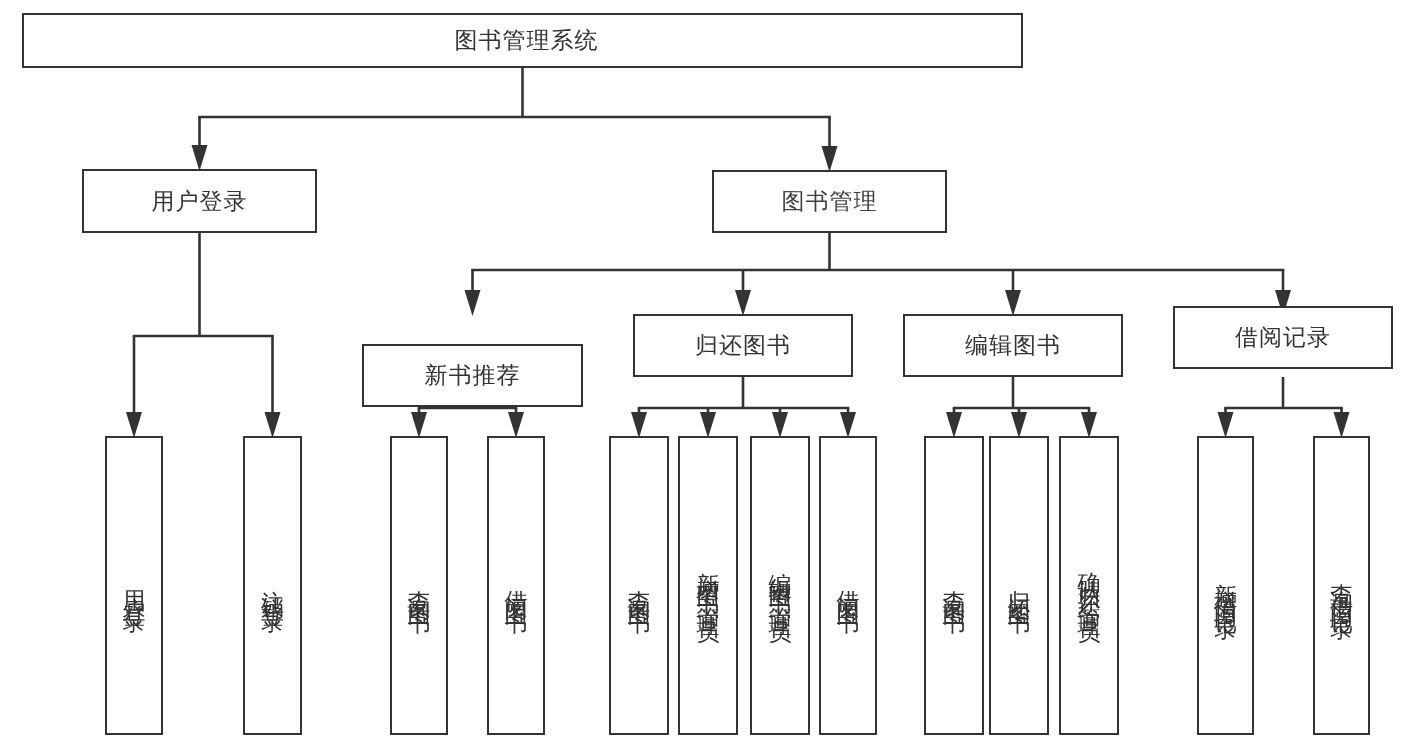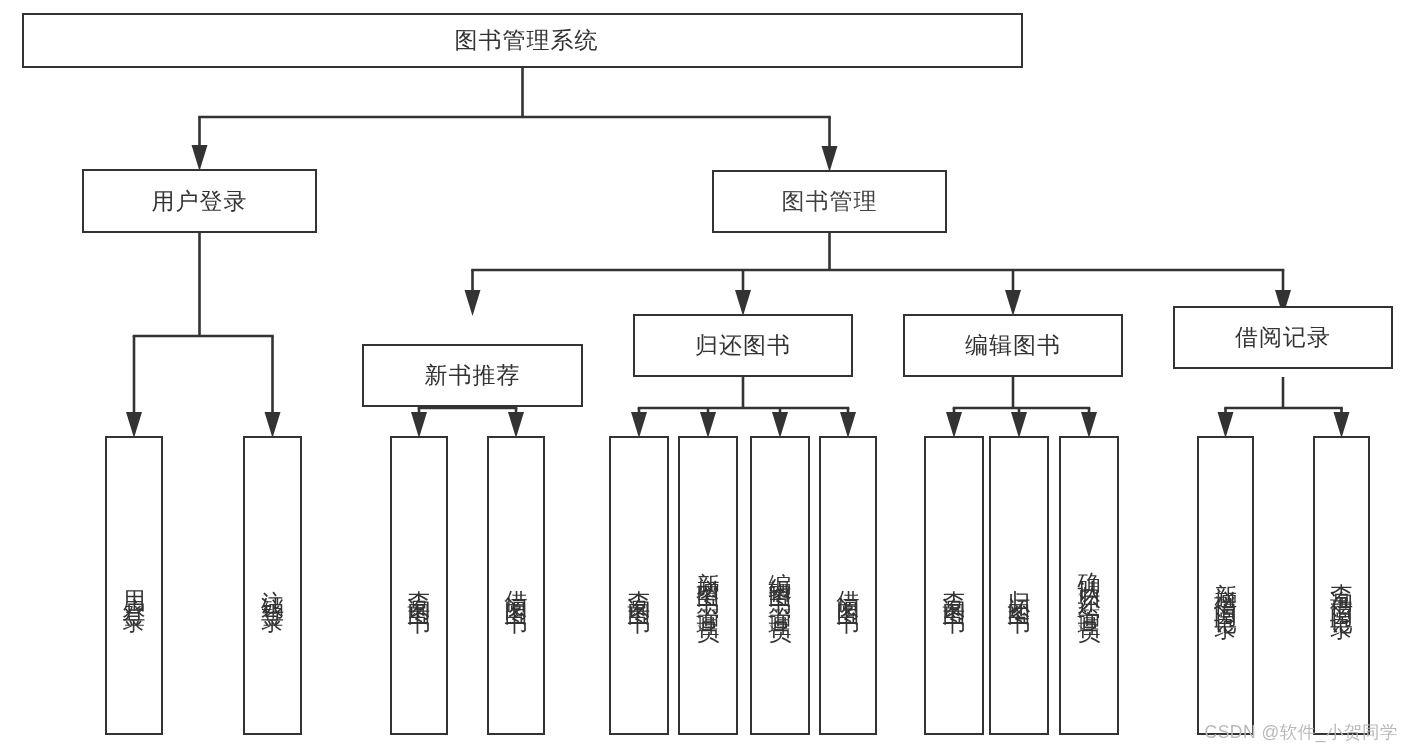--- a/index.html
+++ b/index.html
@@ -129,14 +129,13 @@
       <div class="node v" style="left: 609px; top: 436px; width: 60px; height: 299px; border-color: rgb(51, 51, 51); color: rgb(51, 51, 51);">查询图书</div>
       <div class="node v" style="left: 678px; top: 436px; width: 60px; height: 299px; border-color: rgb(51, 51, 51); color: rgb(51, 51, 51);">新增图书（管理员）</div>
       <div class="node v" style="left: 750px; top: 436px; width: 60px; height: 299px; border-color: rgb(51, 51, 51); color: rgb(51, 51, 51);">编辑图书（管理员）</div>
       <div class="node v" style="left: 819px; top: 436px; width: 58px; height: 299px; border-color: rgb(51, 51, 51); color: rgb(51, 51, 51);">借阅图书</div>
       <div class="node v" style="left: 924px; top: 436px; width: 60px; height: 299px; border-color: rgb(51, 51, 51); color: rgb(51, 51, 51);">查询图书</div>
       <div class="node v" style="left: 989px; top: 436px; width: 60px; height: 299px; border-color: rgb(51, 51, 51); color: rgb(51, 51, 51);">归还图书</div>
       <div class="node v" style="left: 1059px; top: 436px; width: 60px; height: 299px; border-color: rgb(51, 51, 51); color: rgb(51, 51, 51);">确认归还（管理员）</div>
       <div class="node v" style="left: 1197px; top: 436px; width: 57px; height: 299px; border-color: rgb(51, 51, 51); color: rgb(51, 51, 51);">新增借阅记录</div>
       <div class="node v" style="left: 1313px; top: 436px; width: 57px; height: 299px; border-color: rgb(51, 51, 51); color: rgb(51, 51, 51);">查询借阅记录</div>
     </div>
-  <div class="watermark">CSDN @软件_小贺同学</div>
 </div>
 
 </body></html>

